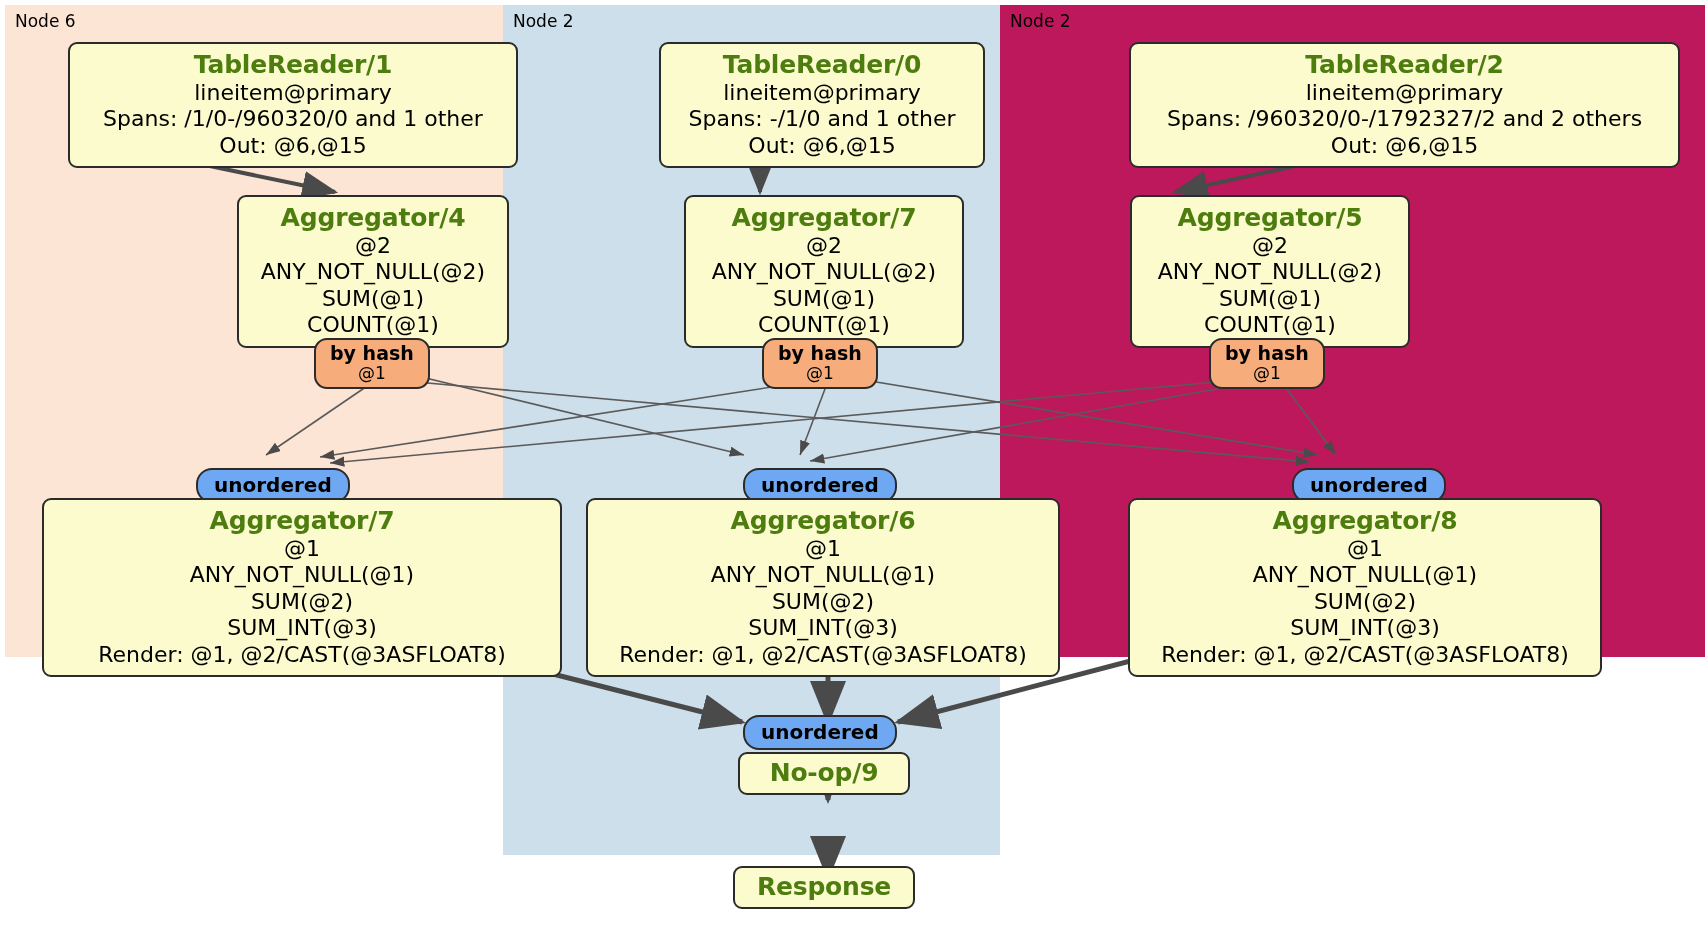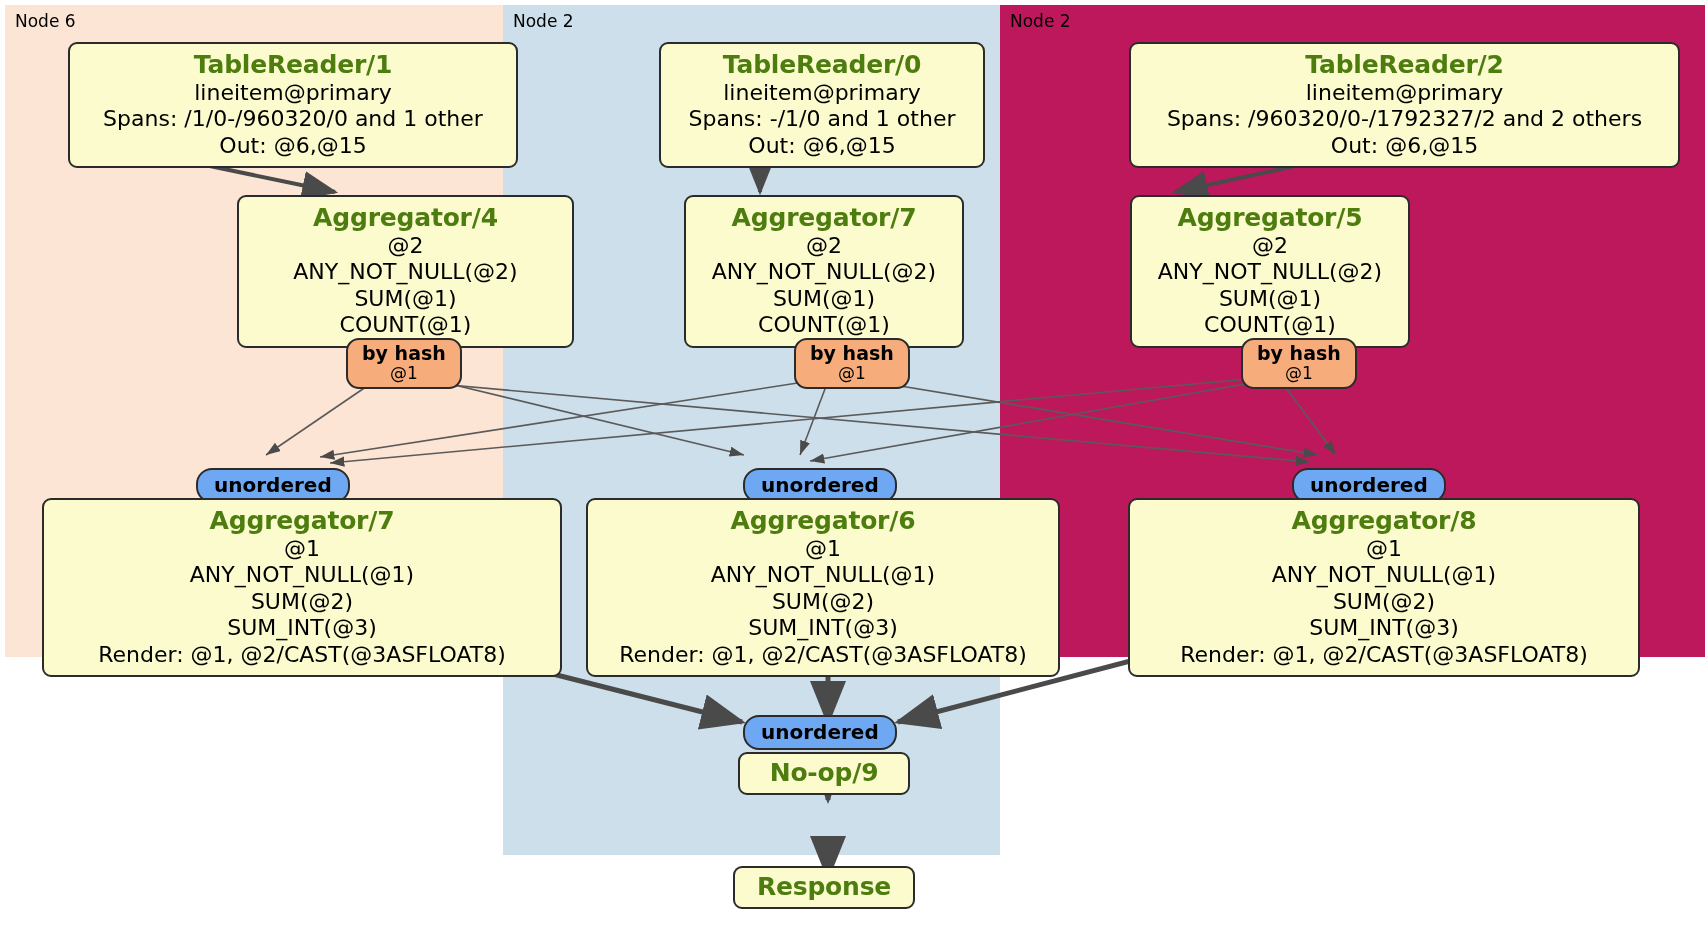--- a/index.html
+++ b/index.html
@@ -34,21 +34,21 @@
   .proc.small .title{font-size:25px;}
 
   
   .badge{
     position:absolute;box-sizing:border-box;text-align:center;
     border:2px solid #2b2b2b;border-radius:15px;
     line-height:1.12;white-space:nowrap;padding:3px 14px 4px 14px;
   }
   .badge .b1{font-weight:bold;font-size:19px;color:#000;}
   .badge .b2{font-size:17px;color:#000;}
-  .badge.hash{background:#f7ac7c;border-radius:13px;margin-left:32px;}
+  .badge.hash{background:#f7ac7c;border-radius:13px;}
   .badge.unord{background:#6fa8f2;border-radius:16px;padding:4px 16px 5px 16px;text-align:right;}
   .badge.unord .b1{font-size:20px;}
 </style>
 </head>
 <body>
 
 <div id="stage">
 
   <div class="region" style="left:5px;top:5px;width:498px;height:652px;background:#fde5d5;">
     <span class="region-label">Node 6</span>
@@ -119,21 +119,21 @@
     <div class="ln">Out: @6,@15</div>
   </div>
 
   <div class="proc" style="left:1129px;top:42px;width:551px;">
     <div class="title">TableReader/2</div>
     <div class="ln">lineitem@primary</div>
     <div class="ln">Spans: /960320/0-/1792327/2 and 2 others</div>
     <div class="ln">Out: @6,@15</div>
   </div>
 
-  <div class="proc" style="left:237px;top:195px;width:337px;">
+  <div class="proc" style="left:237px;top:195px;width:272px;">
     <div class="title">Aggregator/4</div>
     <div class="ln">@2</div>
     <div class="ln">ANY_NOT_NULL(@2)</div>
     <div class="ln">SUM(@1)</div>
     <div class="ln">COUNT(@1)</div>
   </div>
 
   <div class="proc" style="left:684px;top:195px;width:280px;">
     <div class="title">Aggregator/7</div>
     <div class="ln">@2</div>
@@ -188,21 +188,21 @@
 
   <div class="proc" style="left:586px;top:498px;width:474px;">
     <div class="title">Aggregator/6</div>
     <div class="ln">@1</div>
     <div class="ln">ANY_NOT_NULL(@1)</div>
     <div class="ln">SUM(@2)</div>
     <div class="ln">SUM_INT(@3)</div>
     <div class="ln">Render: @1, @2/CAST(@3ASFLOAT8)</div>
   </div>
 
-  <div class="proc" style="left:1128px;top:498px;width:512px;">
+  <div class="proc" style="left:1128px;top:498px;width:474px;">
     <div class="title">Aggregator/8</div>
     <div class="ln">@1</div>
     <div class="ln">ANY_NOT_NULL(@1)</div>
     <div class="ln">SUM(@2)</div>
     <div class="ln">SUM_INT(@3)</div>
     <div class="ln">Render: @1, @2/CAST(@3ASFLOAT8)</div>
   </div>
 
   <div class="badge unord" style="left:743px;top:715px;">
     <div class="b1">unordered</div>

